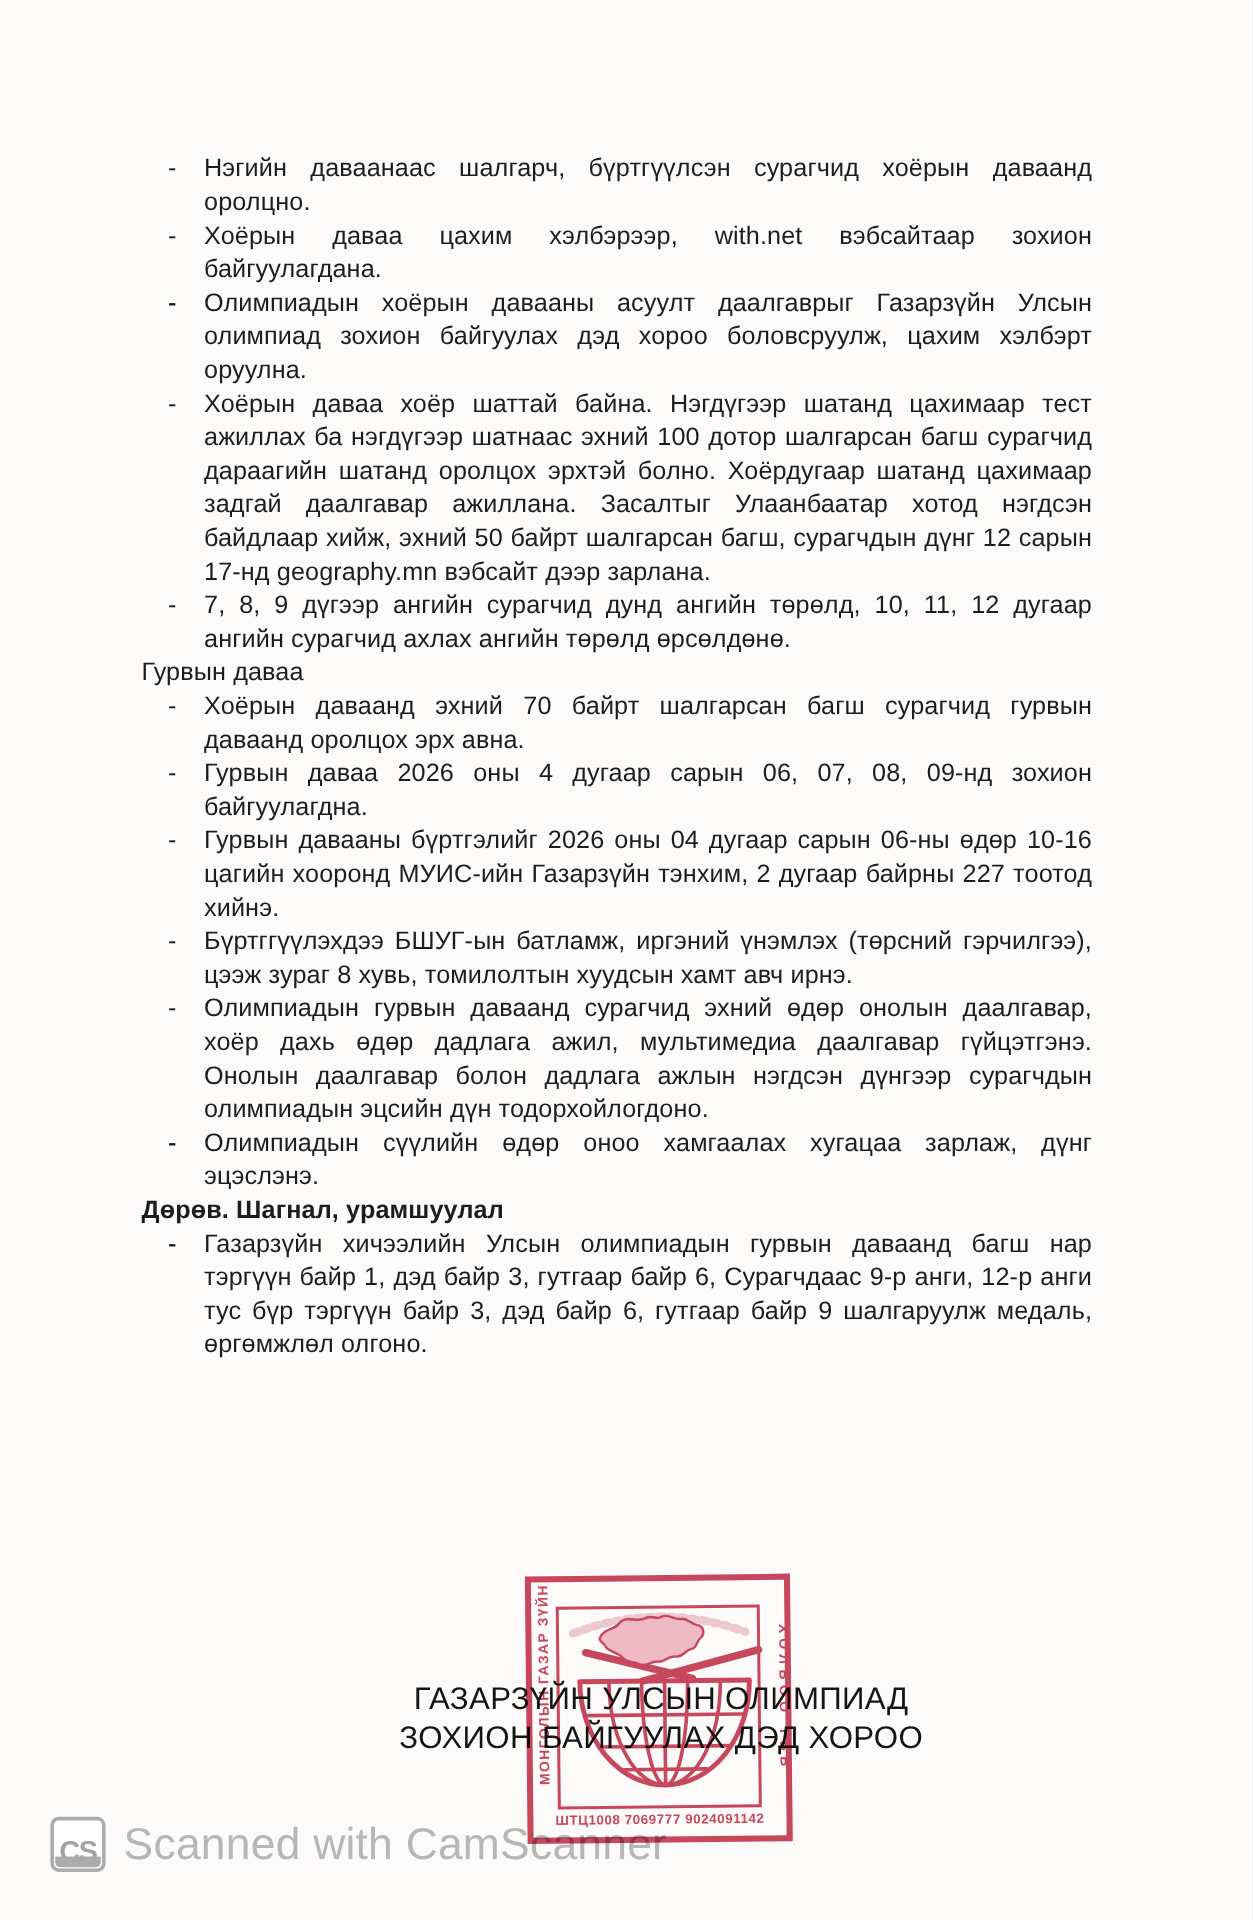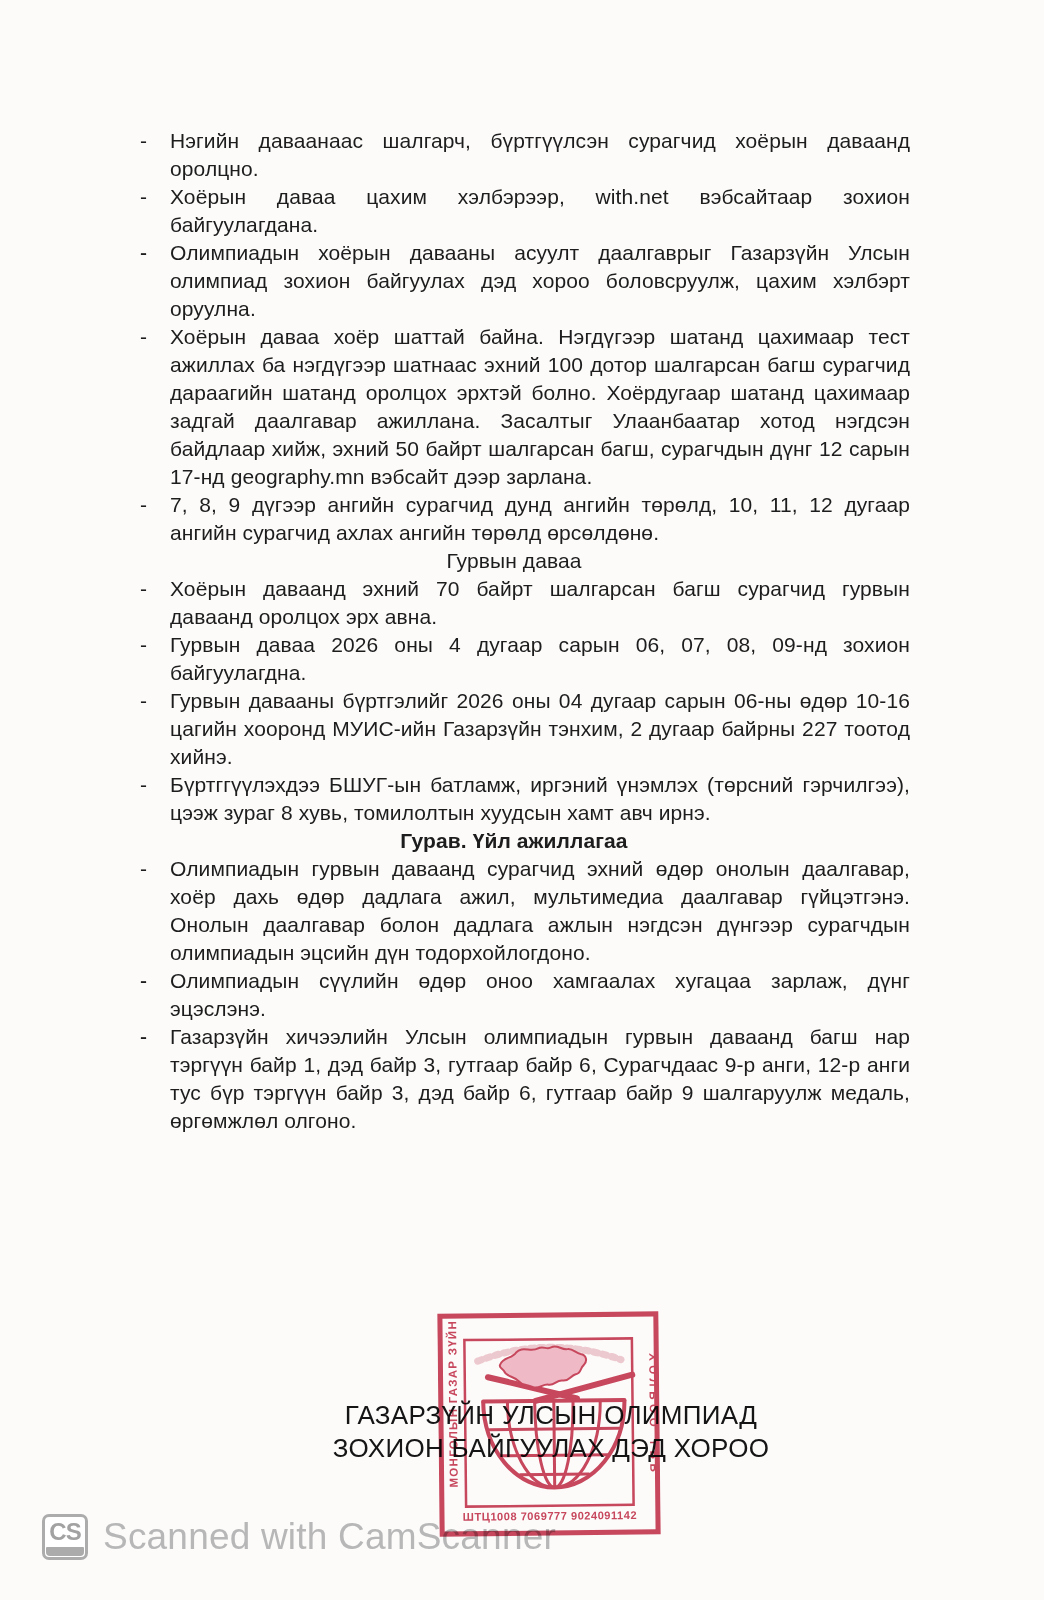--- a/index.html
+++ b/index.html
@@ -19,21 +19,21 @@
     letter-spacing:0.1px;
   }
   .bullet{
     position:relative;
     padding-left:52px;
     text-align:justify;
   }
   .bullet .dash{
     position:absolute;left:22px;top:0;
   }
-  .heading{ text-align:center; }
+  .heading{ text-align:left; }
   .heading.bold{ font-weight:700; }
   
   .signature{
     position:absolute;
     left:330px;top:1399px;width:442px;
     text-align:center;
     font-size:26px;line-height:33px;
     font-weight:500;color:#151515;
     letter-spacing:0.3px;
     z-index:2;
@@ -64,21 +64,21 @@
     width:46px;height:46px;
     border:3px solid #acacac;
     border-radius:7px;
     background:#fff;
     box-sizing:border-box;
     flex:0 0 auto;
   }
   .cs-text{
     display:block;text-align:center;
     font-size:24px;font-weight:700;color:#a2a2a2;
-    letter-spacing:-1px;line-height:30px;
+    letter-spacing:-1px;line-height:30px;margin-top:12px;
   }
   .cs-bar{
     position:absolute;left:1px;right:1px;bottom:1px;height:9px;
     background:#ababab;
     border-radius:1px 1px 4px 4px;
   }
   .wm-text{
     font-size:37px;color:#b7b7b7;
     font-weight:400;letter-spacing:0.2px;
     white-space:nowrap;
@@ -98,26 +98,26 @@
         <div class="bullet"><span class="dash">-</span><span>Хоёрын даваа хоёр шаттай байна. Нэгдүгээр шатанд цахимаар тест ажиллах ба нэгдүгээр шатнаас эхний 100 дотор шалгарсан багш сурагчид дараагийн шатанд оролцох эрхтэй болно. Хоёрдугаар шатанд цахимаар задгай даалгавар ажиллана. Засалтыг Улаанбаатар хотод нэгдсэн байдлаар хийж, эхний 50 байрт шалгарсан багш, сурагчдын дүнг 12 сарын 17-нд geography.mn вэбсайт дээр зарлана.</span></div>
         <div class="bullet"><span class="dash">-</span><span>7, 8, 9 дүгээр ангийн сурагчид дунд ангийн төрөлд, 10, 11, 12 дугаар ангийн сурагчид ахлах ангийн төрөлд өрсөлдөнө.</span></div>
       </div>
     <div class="heading">Гурвын даваа</div>
     <div class="bullet-list">
         <div class="bullet"><span class="dash">-</span><span>Хоёрын даваанд эхний 70 байрт шалгарсан багш сурагчид гурвын даваанд оролцох эрх авна.</span></div>
         <div class="bullet"><span class="dash">-</span><span>Гурвын даваа 2026 оны 4 дугаар сарын 06, 07, 08, 09-нд зохион байгуулагдна.</span></div>
         <div class="bullet"><span class="dash">-</span><span>Гурвын давааны бүртгэлийг 2026 оны 04 дугаар сарын 06-ны өдөр 10-16 цагийн хооронд МУИС-ийн Газарзүйн тэнхим, 2 дугаар байрны 227 тоотод хийнэ.</span></div>
         <div class="bullet"><span class="dash">-</span><span>Бүртггүүлэхдээ БШУГ-ын батламж, иргэний үнэмлэх (төрсний гэрчилгээ), цээж зураг 8 хувь, томилолтын хуудсын хамт авч ирнэ.</span></div>
       </div>
-    <div class="heading bold">Гурав. Үйл ажиллагаа</div>
     <div class="bullet-list">
         <div class="bullet"><span class="dash">-</span><span>Олимпиадын гурвын даваанд сурагчид эхний өдөр онолын даалгавар, хоёр дахь өдөр дадлага ажил, мультимедиа даалгавар гүйцэтгэнэ. Онолын даалгавар болон дадлага ажлын нэгдсэн дүнгээр сурагчдын олимпиадын эцсийн дүн тодорхойлогдоно.</span></div>
         <div class="bullet"><span class="dash">-</span></div>
         <div class="bullet"><span class="dash">-</span><span>Олимпиадын сүүлийн өдөр оноо хамгаалах хугацаа зарлаж, дүнг эцэслэнэ.</span></div>
       </div>
+    <div class="heading bold">Дөрөв. Шагнал, урамшуулал</div>
     <div class="bullet-list">
         <div class="bullet"><span class="dash">-</span></div>
         <div class="bullet"><span class="dash">-</span><span>Газарзүйн хичээлийн Улсын олимпиадын гурвын даваанд багш нар тэргүүн байр 1, дэд байр 3, гутгаар байр 6, Сурагчдаас 9-р анги, 12-р анги тус бүр тэргүүн байр 3, дэд байр 6, гутгаар байр 9 шалгаруулж медаль, өргөмжлөл олгоно.</span></div>
       </div>
   </div>
 
   <div class="signature">
     <div>ГАЗАРЗҮЙН УЛСЫН ОЛИМПИАД</div>
     <div>ЗОХИОН БАЙГУУЛАХ ДЭД ХОРОО</div>
   </div>

